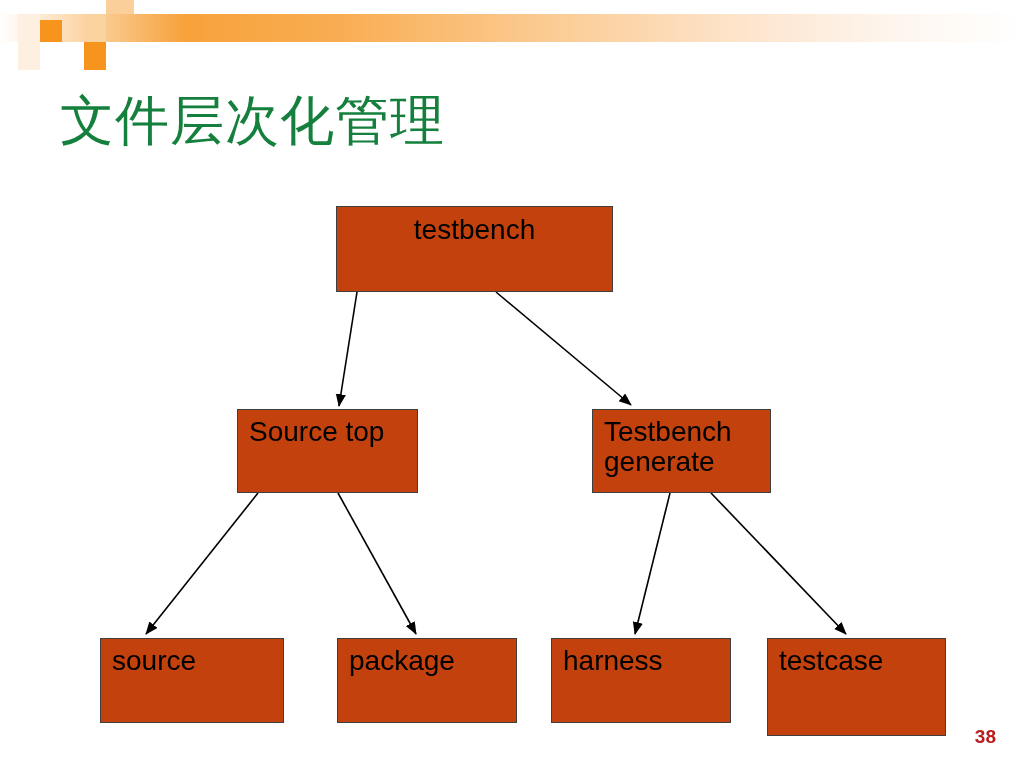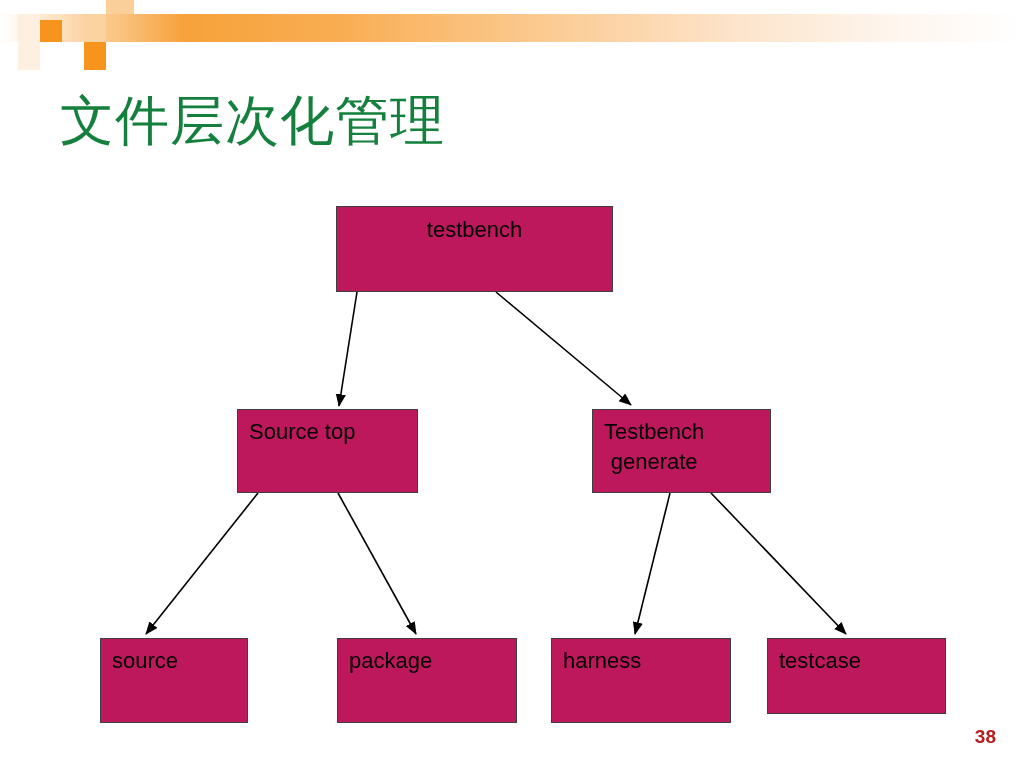--- a/index.html
+++ b/index.html
@@ -44,30 +44,29 @@
     position:absolute;left:0;top:0;width:1024px;height:768px;
   }
   #edge-layer{
     position:absolute;left:0;top:0;width:1024px;height:768px;
     pointer-events:none;
   }
   .node{
     position:absolute;
     box-sizing:border-box;
     border:1.5px solid #3f3f3f;
-    background:#be185d;
+    background:#c2410c;
     color:#000000;
-    font-size:22px;
+    font-size:28px;
     line-height:30px;
   }
   .node .label{
     position:absolute;
     left:11px;top:7px;
     white-space:pre-line;
-    text-align:center;
   }
   .node.center .label{
     left:0;right:0;top:8px;
     text-align:center;
   }
 
   
   #page-number{
     position:absolute;right:28px;bottom:20px;
     font-size:19px;font-weight:bold;color:#b91c1c;
@@ -111,28 +110,28 @@
       <div class="node center" style="left: 336px; top: 206px; width: 277px; height: 86px;">
         <div class="label">testbench</div>
       </div>
       <div class="node" style="left: 237px; top: 409px; width: 181px; height: 84px;">
         <div class="label">Source top</div>
       </div>
       <div class="node" style="left: 592px; top: 409px; width: 179px; height: 84px;">
         <div class="label">Testbench
 generate</div>
       </div>
-      <div class="node" style="left: 100px; top: 638px; width: 148px; height: 85px; text-decoration: underline;">
+      <div class="node" style="left: 100px; top: 638px; width: 184px; height: 85px; text-decoration: underline;">
         <div class="label">source</div>
       </div>
       <div class="node" style="left: 337px; top: 638px; width: 180px; height: 85px; padding-left: 40px;">
         <div class="label">package</div>
       </div>
       <div class="node" style="left: 551px; top: 638px; width: 180px; height: 85px;">
         <div class="label">harness</div>
       </div>
-      <div class="node" style="left: 767px; top: 638px; width: 179px; height: 76px;">
+      <div class="node" style="left: 767px; top: 638px; width: 179px; height: 98px;">
         <div class="label">testcase</div>
       </div>
     </div>
 </div>
 
 <div id="page-number">38</div>
 
 </body></html>

